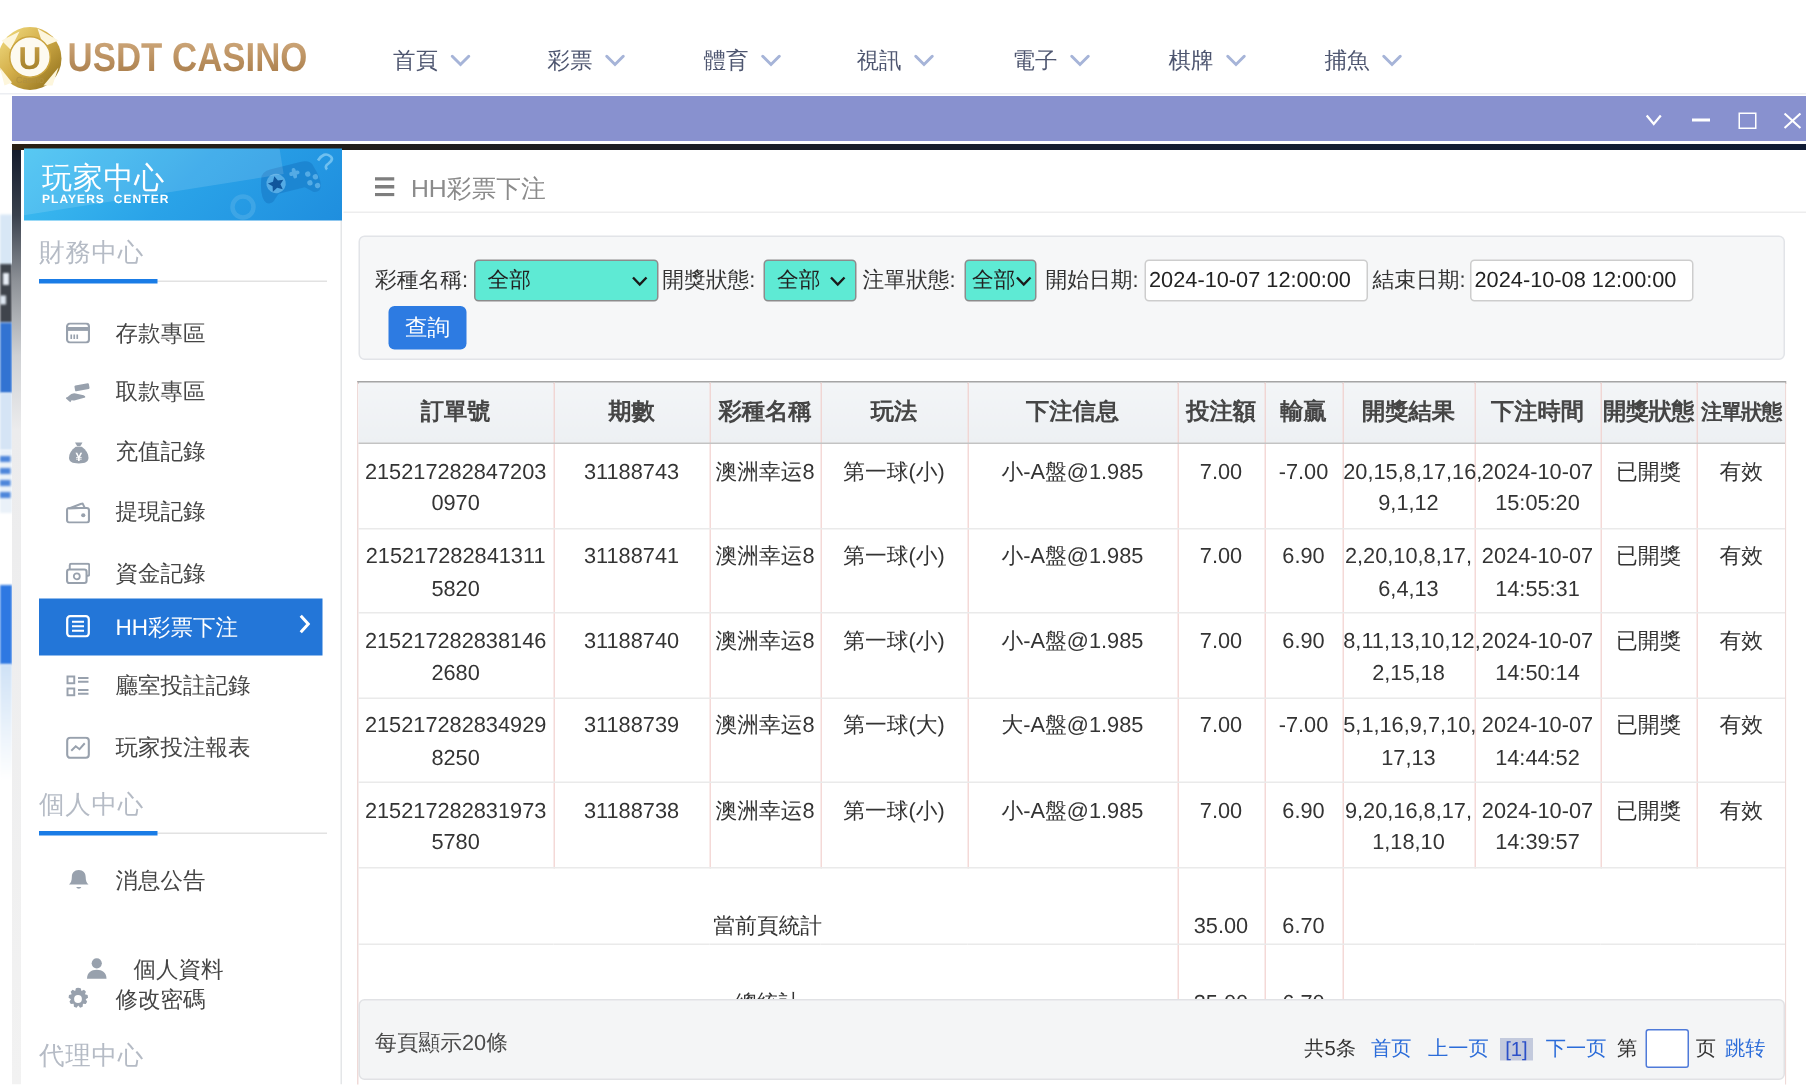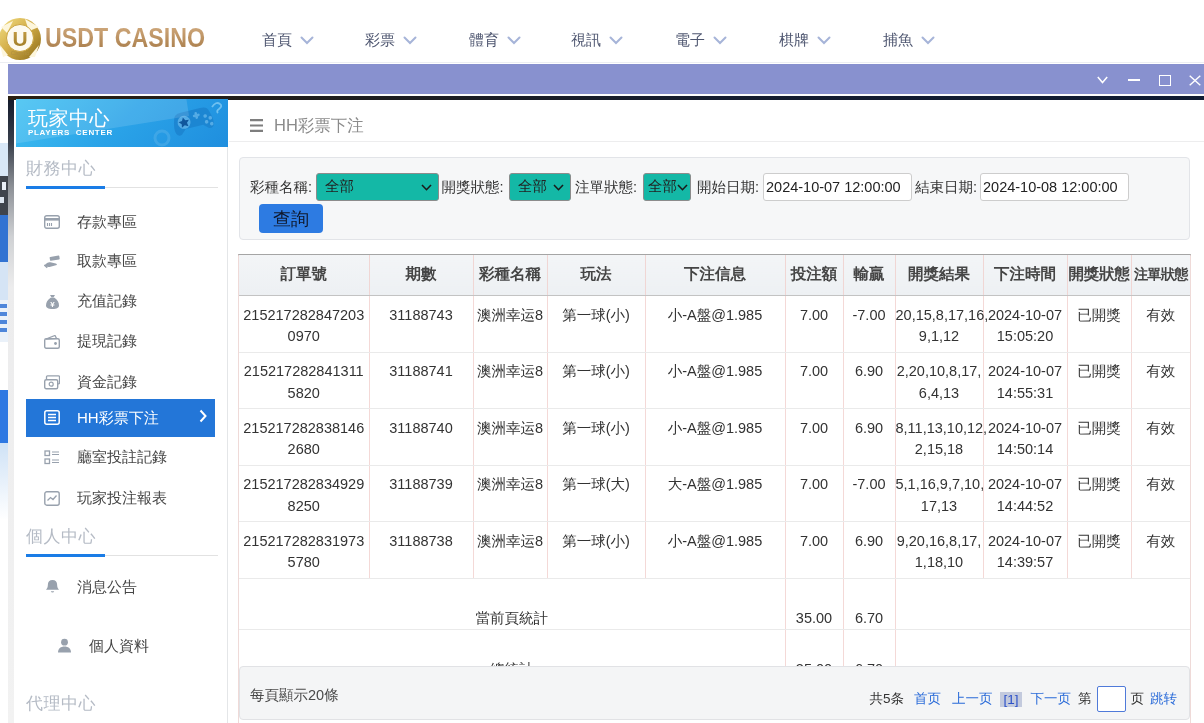--- a/index.html
+++ b/index.html
@@ -46,24 +46,24 @@
 #active .ar { position:absolute; right:8px; top:10px; color:#fff; font-size:14px; }
 
 
 #content { left:229px; top:100px; width:975px; height:623px; background:#fff; }
 #chead { position:absolute; left:0; top:0; width:975px; height:42px; border-bottom:1px solid #ededee; }
 #chead .ham { position:absolute; left:21px; top:18px; }
 #chead .tt { position:absolute; left:45px; top:15px; font-size:16.5px; color:#8b8b8b; }
 
 #filter { position:absolute; left:10px; top:57px; width:951px; height:83px; background:#f6f7f8; border:1px solid #e2e4e8; border-radius:4px; }
 .flabel { position:absolute; font-size:14.5px; color:#333; line-height:28px; }
-.fsel { position:absolute; top:71px; height:28px; background:#14b8a6; border:1px solid #8c8c8c; border-radius:3px; font-size:14.5px; color:#222; display:flex; align-items:center; padding-left:8px; }
+.fsel { position:absolute; top:71px; height:28px; background:#5eead4; border:1px solid #8c8c8c; border-radius:3px; font-size:14.5px; color:#222; display:flex; align-items:center; padding-left:8px; }
 .fsel svg { position:absolute; right:6px; top:10px; }
 .finput { position:absolute; top:71px; height:28px; background:#fff; border:1px solid #cdcdcd; border-radius:3px; font-size:14.5px; color:#222; display:flex; align-items:center; padding-left:2px; }
-#qbtn { position:absolute; left:19px; top:46px; width:64px; height:29px; background:#2d7be2; border-radius:4px; color:#0f172a; font-size:18px; display:flex; align-items:center; justify-content:center; }
+#qbtn { position:absolute; left:19px; top:46px; width:52px; height:29px; background:#2d7be2; border-radius:4px; color:#ffffff; font-size:15px; display:flex; align-items:center; justify-content:center; }
 
 
 #tbl { position:absolute; left:10px; top:154.5px; width:951px; border-collapse:collapse; table-layout:fixed; }
 #tbl th { height:41px; padding:0; background:linear-gradient(180deg,#f3f5f7,#edf0f3); font-size:15.5px; font-weight:bold; color:#454545; border-right:1px solid #f0d6d4; border-bottom:1px solid #c3c3c3; }
 #tbl td { font-size:14.5px; color:#333; text-align:center; vertical-align:top; padding-top:8.5px; line-height:21.5px; border-right:1px solid #f4d9d7; border-bottom:1px solid #eaeaea; }
 #tbl tr.dr td { height:56.5px; }
 #tbl tr.sr td { height:38.5px; padding-top:29px; }
 #tbl td:last-child, #tbl th:last-child { border-right:none; }
 #tblbox { position:absolute; left:9px; top:153.5px; width:953px; height:504px; border:1px solid #efdad8; border-top:2px solid #a5a5a5; border-bottom:1px solid #e0e0e0; border-radius:0 0 5px 5px; }
 
@@ -279,20 +279,29 @@
       <div class="tx">消息公告</div>
     </div>
     <div class="abs mitem" style="top:531px;margin-left:12px;">
       <div class="ic">
           <svg width="15" height="16" viewBox="0 0 15 16">
             <circle cx="7.5" cy="4.2" r="3.4" fill="#98a1ad"></circle>
             <path d="M1 14.5 c0 -4 2.8 -6 6.5 -6 c3.7 0 6.5 2 6.5 6 Z" fill="#98a1ad"></path>
           </svg>
         </div>
       <div class="tx">個人資料</div>
+    </div>
+    <div class="abs mitem" style="top:551px;">
+      <div class="ic">
+          <svg width="16" height="16" viewBox="0 0 16 16">
+            <path d="M8 0.5 l1.8 0.3 l0.5 1.8 l1.7 -0.7 l1.3 1.3 l-0.7 1.7 l1.8 0.5 l0.3 1.8 l-1.6 1 l1 1.6 l-0.9 1.6 l-1.9 -0.2 l-0.2 1.9 l-1.7 0.7 l-1.2 -1.4 l-1.2 1.4 l-1.7 -0.7 l-0.2 -1.9 l-1.9 0.2 l-0.9 -1.6 l1 -1.6 l-1.6 -1 l0.3 -1.8 l1.8 -0.5 l-0.7 -1.7 l1.3 -1.3 l1.7 0.7 l0.5 -1.8 Z" fill="#98a1ad"></path>
+            <circle cx="8" cy="8" r="2.6" fill="#fff"></circle>
+          </svg>
+        </div>
+      <div class="tx">修改密碼</div>
     </div>
 
     <div class="abs sectitle" style="top:592px;">代理中心</div>
   </div>
 
   <div class="abs" id="content">
     <div id="chead">
       <div class="ham"><svg width="13" height="13" viewBox="0 0 13 13">
             <path d="M0 1.2 h13 M0 6.5 h13 M0 11.8 h13" stroke="#7e7e7e" stroke-width="2.2"></path>
           </svg></div>

